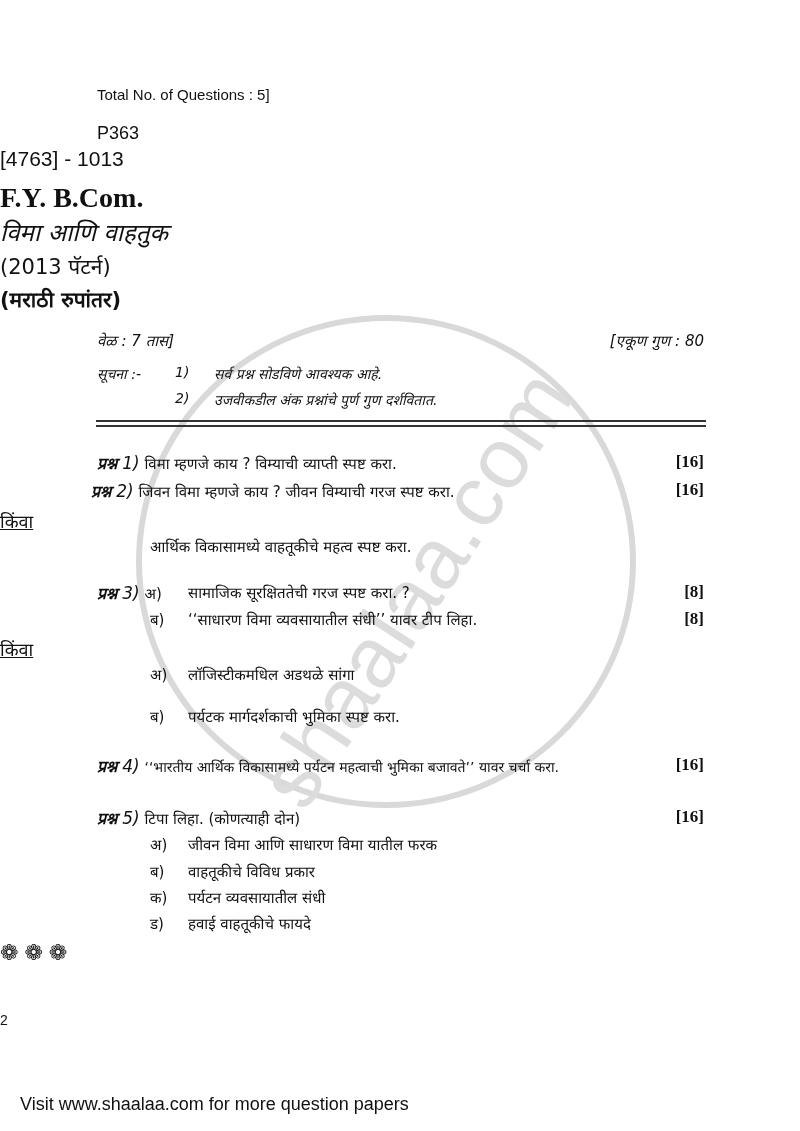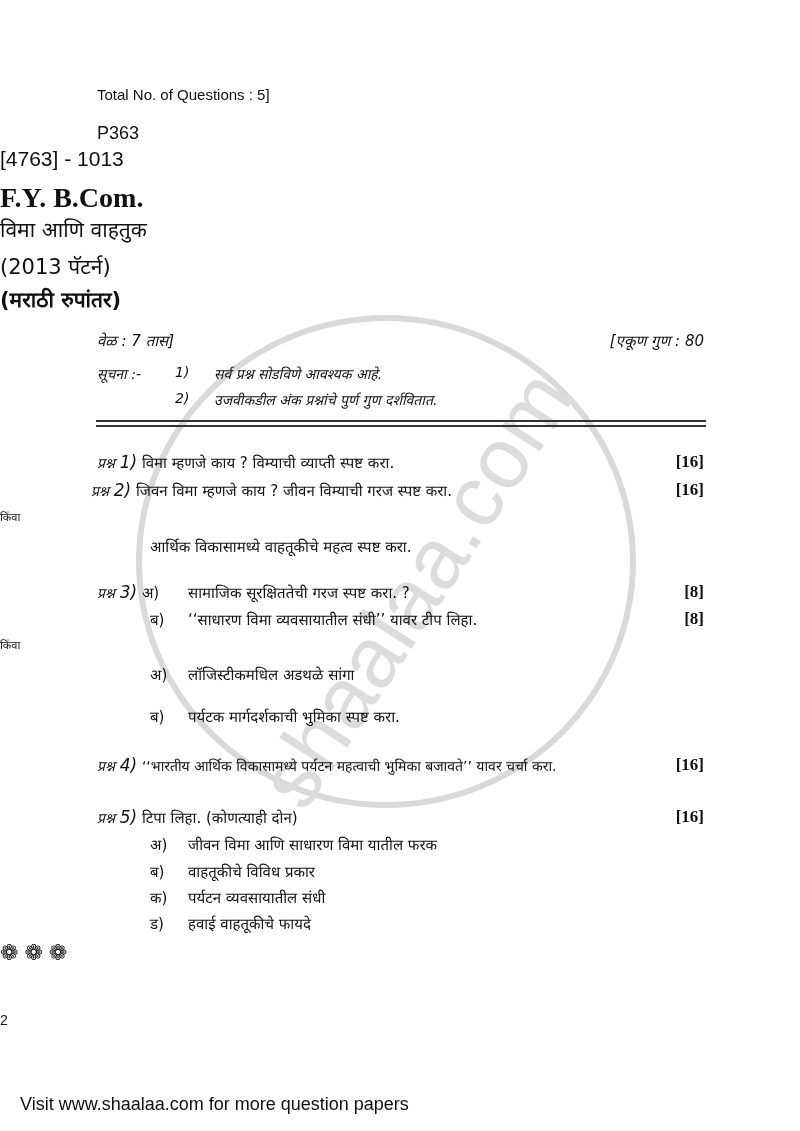--- a/index.html
+++ b/index.html
@@ -28,34 +28,34 @@
     width: 460px; text-align: center;
     font-family: "Liberation Sans", sans-serif;
     font-size: 86px; color: #dcdcdc; letter-spacing: 1px;
     transform: rotate(-57deg); transform-origin: center center;
   }
 
   .hdr-small { font-size: 15px; left: 97px; top: 86px; }
   .hdr-code { font-size: 18px; left: 97px; top: 123px; }
   .title1 { font-size: 21px; top: 147px; }
   .title2 { font-size: 28px; top: 182px; }
-  .title3 { font-size: 21px; top: 215px; }
+  .title3 { font-size: 24px; top: 215px; font-style: italic; }
   .title4 { font-size: 21px; top: 252px; }
   .title5 { font-size: 21px; top: 285px; }
 
   .meta { font-size: 15px; top: 330px; }
   .instr { font-size: 14px; }
 
   .rule { position: absolute; left: 96px; width: 610px; height: 2px; background: #333; }
 
   .q { font-size: 15px; }
-  .qlabel { font-style: italic; font-size: 14px; }
+  .qlabel { font-style: italic; font-size: 16px; font-weight: bold; }
   .qnum { font-style: italic; font-size: 17px; }
   .marks { font-family: "Liberation Serif", serif; font-weight: bold; font-size: 17px; right: 96px; text-align: left; }
-  .kimva { font-size: 11px; }
+  .kimva { font-size: 18px; text-decoration: underline; }
   .ornament { font-size: 22px; top: 940px; letter-spacing: 6px; }
   .pageno { font-size: 14px; top: 1012px; }
   .footer { font-size: 18px; left: 20px; top: 1094px; }
 </style>
 </head>
 <body>
 
 <div class="wm-circle"></div>
 <div class="wm-text">shaalaa.com</div>
 

